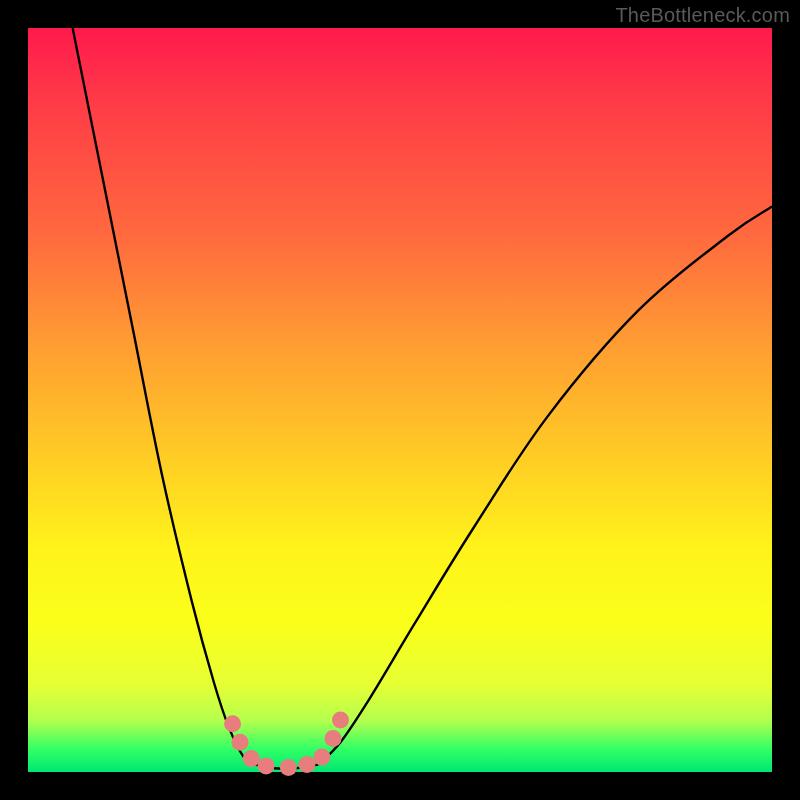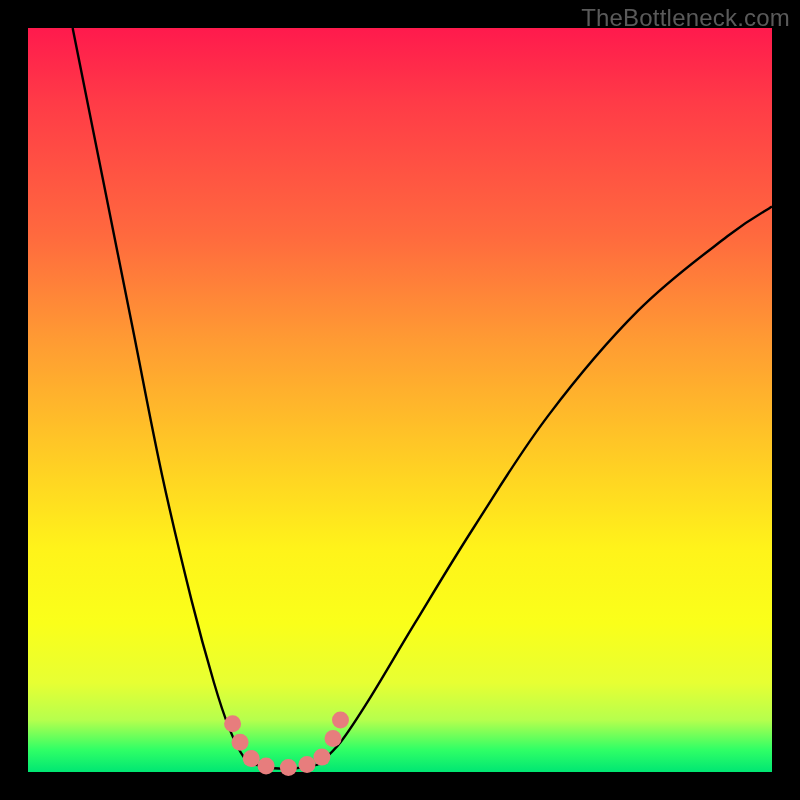--- a/index.html
+++ b/index.html
@@ -39,21 +39,21 @@
       #b6ff4d 93%,
       #30ff66 97%,
       #00e673 100%
     );
   }
   .watermark {
     position: absolute;
     top: 4px;
     right: 10px;
     color: #5a5a5a;
-    font-size: 24px;
+    font-size: 20px;
     font-weight: 500;
     letter-spacing: 0.2px;
     user-select: none;
   }
   svg.curves {
     position: absolute;
     left: 0;
     top: 0;
     width: 744px;
     height: 744px;

